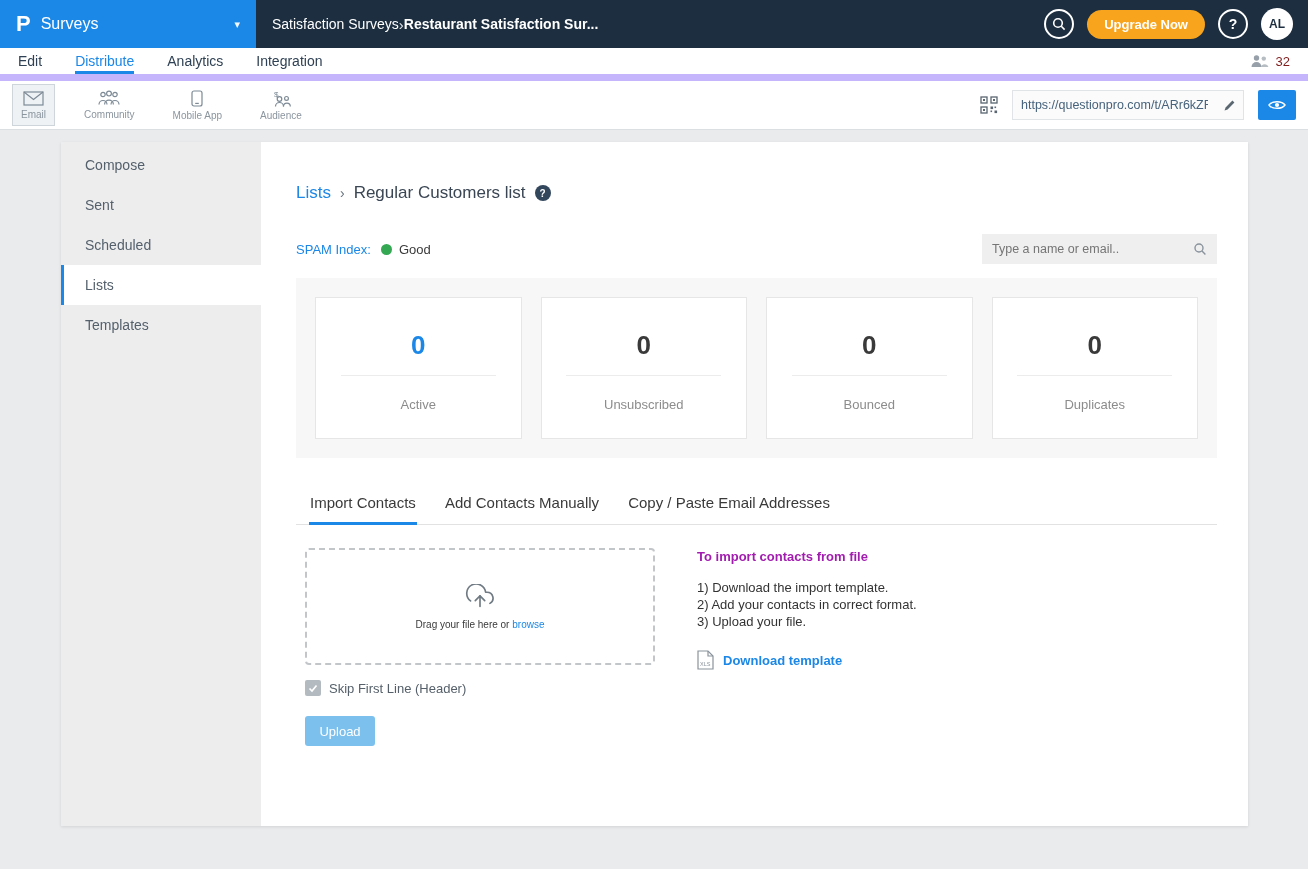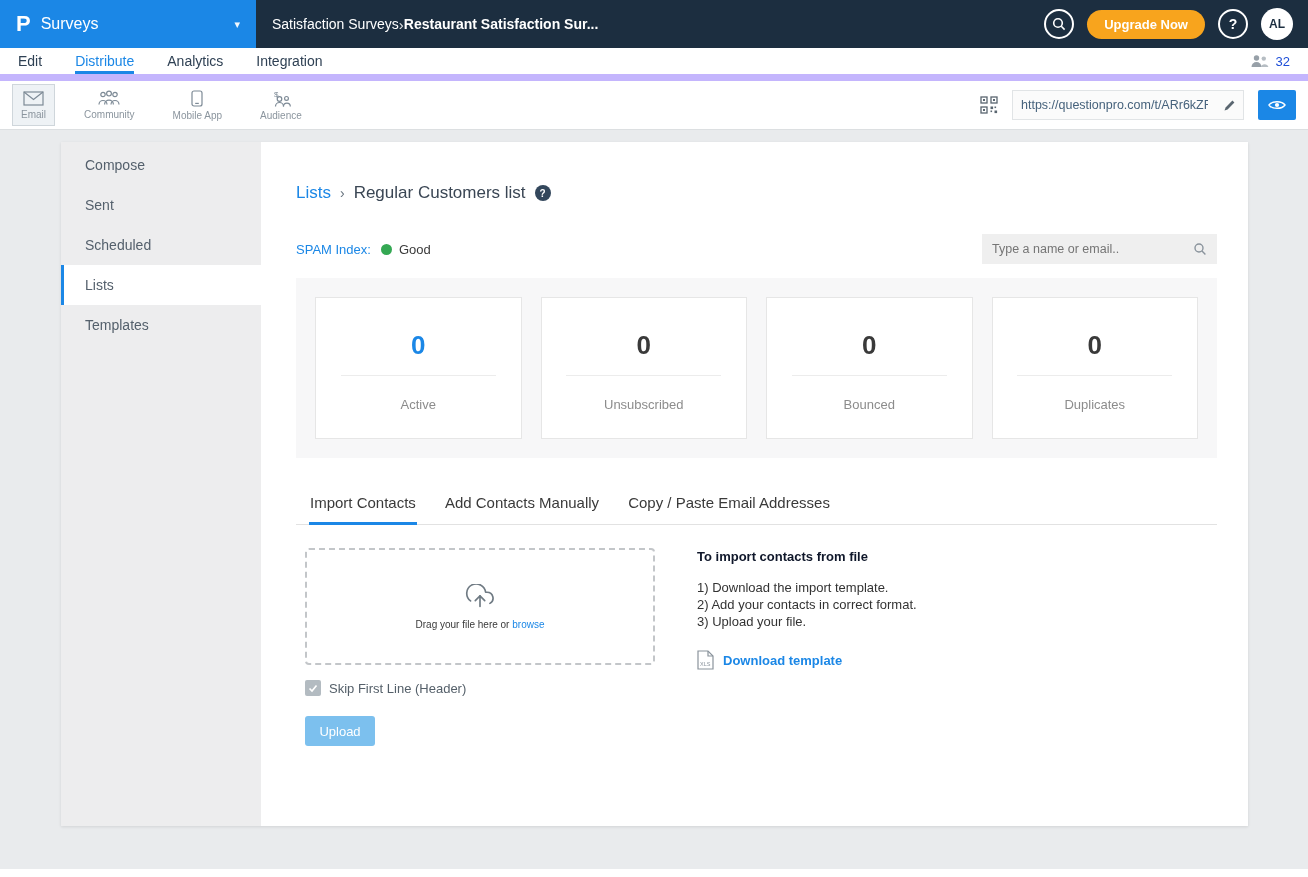--- a/index.html
+++ b/index.html
@@ -19,21 +19,21 @@
   .circle-btn { width:30px; height:30px; border:2px solid #fff; border-radius:50%; background:transparent; display:flex; align-items:center; justify-content:center; color:#fff; font-size:14px; font-weight:bold; cursor:pointer; font-family:inherit; }
   .upgrade { background:#f8a41d; color:#fff; border:none; border-radius:15px; height:29px; padding:0 17px; font-size:13px; font-weight:bold; cursor:pointer; font-family:inherit; }
   .avatar { width:32px; height:32px; background:#fff; color:#1c2e40; border-radius:50%; display:flex; align-items:center; justify-content:center; font-weight:bold; font-size:12px; cursor:pointer; }
 
   
   .navbar { height:33px; flex:0 0 33px; background:#fff; display:flex; align-items:stretch; padding:0 18px; border-bottom:7px solid #c4b5fd; }
   .nav-tab { margin-right:33px; font-size:14px; color:#2f4154; display:flex; align-items:center; position:relative; cursor:pointer; }
   .nav-tab.active { color:#1b87e6; }
   .nav-tab.active::after { content:""; position:absolute; bottom:0; left:0; right:0; height:3px; background:#1b87e6; }
   .nav-right { margin-left:auto; display:flex; align-items:center; gap:7px; cursor:pointer; }
-  .collab-count { color:#1d4ed8; font-size:13px; }
+  .collab-count { color:#7f1d1d; font-size:13px; }
 
   
   .toolbar { height:49px; flex:0 0 49px; background:#fff; border-bottom:1px solid #dcdfe1; display:flex; align-items:center; padding:0 12px; }
   .channels { display:flex; align-items:stretch; gap:20px; height:42px; }
   .channel { display:flex; flex-direction:column; align-items:center; justify-content:center; gap:3px; padding:2px 8px; color:#8b959e; cursor:pointer; border:1px solid transparent; }
   .channel.active { border:1px solid #cfd6db; background:#eef2f5; }
   .channel-label { font-size:10px; }
   .toolbar-right { margin-left:auto; display:flex; align-items:center; gap:14px; }
   .qr-btn { background:none; border:none; cursor:pointer; display:flex; }
   .url-box { display:flex; align-items:center; width:232px; height:30px; background:#fbfbfb; border:1px solid #e1e4e6; }
@@ -75,21 +75,21 @@
   .upload-row { display:flex; margin-top:23px; padding-left:9px; }
   .dropzone { width:350px; height:117px; border:2px dashed #c3c6c9; border-radius:4px; display:flex; flex-direction:column; align-items:center; justify-content:center; gap:9px; cursor:pointer; }
   .drop-text { font-size:10px; color:#3a3a3a; }
   .browse { color:#1b87e6; cursor:pointer; }
   .skip-row { display:flex; align-items:center; gap:8px; margin-top:15px; }
   .checkbox { width:16px; height:16px; background:#b3bbc1; border-radius:2px; display:flex; align-items:center; justify-content:center; cursor:pointer; }
   .skip-label { font-size:13px; color:#55606a; }
   .upload-btn { margin-top:20px; width:70px; height:30px; background:#7cc0ee; color:#fff; border:none; border-radius:3px; font-size:13px; cursor:pointer; font-family:inherit; }
 
   .instructions { margin-left:42px; padding-top:1px; }
-  .inst-title { font-size:13px; font-weight:bold; color:#0f172a; }
+  .inst-title { font-size:13px; font-weight:bold; color:#a21caf; }
   .inst-step { font-size:13px; color:#333; line-height:17px; }
   .inst-steps { margin-top:15px; }
   .download-row { display:flex; align-items:center; gap:9px; margin-top:20px; }
   .download-link { color:#1b87e6; font-weight:bold; font-size:13px; cursor:pointer; }
 
   .bottom-strip { height:8px; flex:0 0 8px; background:#fff; }
 </style>
 </head>
 <body>
 

